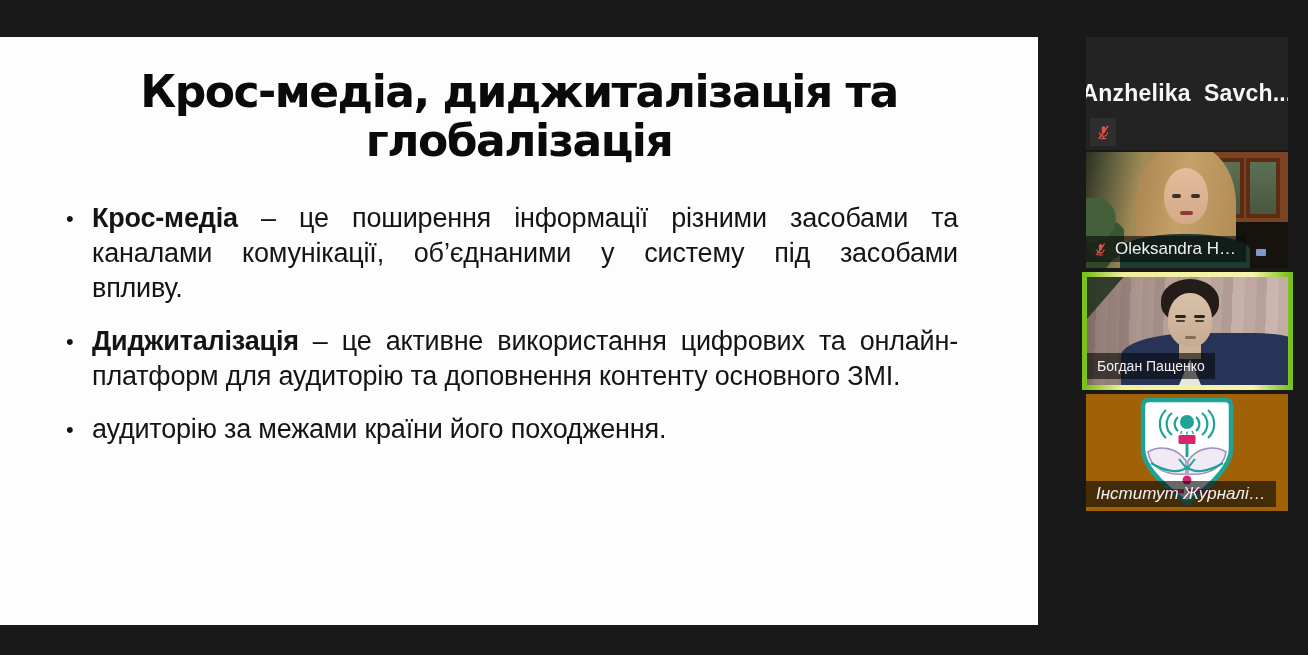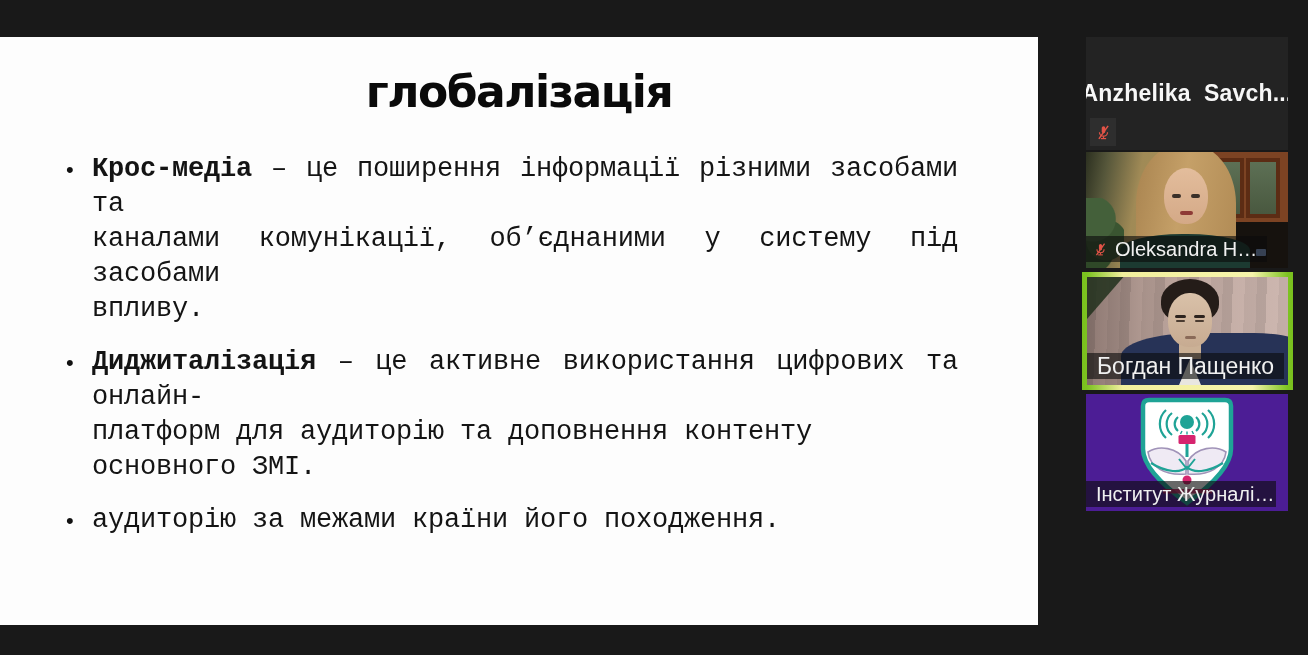--- a/index.html
+++ b/index.html
@@ -8,33 +8,33 @@
 
   
   .slide{position:absolute;left:0;top:37px;width:1038px;height:588px;background:#fdfdfd;overflow:hidden;}
   .slide-title{margin-top:30px;text-align:center;color:#0a0a0a;
                font-family:"DejaVu Sans","Liberation Sans",sans-serif;
                font-weight:900;font-size:44px;line-height:49px;letter-spacing:-1.5px;}
   .bullets{margin:36px 80px 0 66px;color:#141414;}
   .bullet{display:flex;margin-bottom:18px;}
   .bullet .marker{width:26px;flex:0 0 26px;font-size:22px;line-height:35px;color:#111;}
   .bullet .btext{flex:1;font-size:27px;line-height:35px;letter-spacing:-0.2px;}
-  .bullet .line{text-align:justify;text-align-last:justify;font-family:Liberation Mono, monospace;}
+  .bullet .line{text-align:justify;text-align-last:justify;}
   .bullet .line.last{text-align:left;text-align-last:left;}
   .bullet .lead{font-weight:bold;}
 
   
   .tile{position:absolute;left:1086px;width:202px;background:#232323;overflow:hidden;}
   .nametile{display:flex;align-items:center;justify-content:center;}
   .bigname{color:#f7f7f7;font-weight:bold;font-size:23px;white-space:pre;letter-spacing:0.2px;}
   .micbox{position:absolute;left:4px;bottom:4px;width:26px;height:28px;background:#2e2e2e;
           display:flex;align-items:center;justify-content:center;}
   .mic-svg{width:17px;height:17px;}
   .label{position:absolute;left:0;bottom:6px;height:26px;display:flex;align-items:center;
-         background:rgba(12,12,12,0.62);color:#f0f0f0;font-size:20px;
+         background:rgba(12,12,12,0.62);color:#f0f0f0;font-size:17px;
          padding:0 10px 0 7px;white-space:nowrap;}
   .label .mic-svg{width:15px;height:15px;margin-right:7px;}
   .label.nomic{padding-left:10px;}
 
   
   .active-wrap{position:absolute;left:1082px;top:272px;width:211px;height:118px;box-sizing:border-box;
                border:5px solid;border-image:linear-gradient(90deg,#79c11d,#f2ef9d 18%,#f6f4ab 82%,#79c11d) 1;}
   .video{position:absolute;inset:0;overflow:hidden;}
 
   
@@ -67,30 +67,31 @@
             clip-path:polygon(50% 0,100% 100%,0 100%);}
   .bo-neck{position:absolute;left:92px;top:66px;width:22px;height:16px;background:#cbb196;}
   .bo-hair{position:absolute;left:74px;top:2px;width:58px;height:44px;border-radius:50% 50% 42% 42%;background:#241c18;}
   .bo-face{position:absolute;left:81px;top:16px;width:44px;height:54px;border-radius:48% 48% 44% 46%;
            background:linear-gradient(#d9c1a9,#c7ab91);}
   .bo-brow{position:absolute;top:22px;width:11px;height:3px;background:#2c231e;border-radius:2px;}
   .bo-eye{position:absolute;top:27px;width:9px;height:2px;background:#4a3b30;border-radius:1px;}
   .bo-mouth{position:absolute;left:17px;top:43px;width:11px;height:2.5px;background:#8a6a58;border-radius:2px;}
 
   
-  .logo-tile{background:#4c1d95;display:flex;align-items:center;justify-content:center;}
+  .logo-tile{background:#a16207;display:flex;align-items:center;justify-content:center;font-style:italic;}
   .logo-svg{width:100px;height:110px;margin-top:-2px;}
 </style>
 </head>
 <body>
 
 <div id="screen">
 
   <div class="slide">
     <div class="slide-title">
+      <div>Крос-медіа, диджиталізація та</div>
       <div>глобалізація</div>
     </div>
     <div class="bullets" id="bullets">
         <div class="bullet">
           <div class="marker">•</div>
           <div class="btext">
             <div class="line"><span class="lead">Крос-медіа</span> – це поширення інформації різними засобами та</div>
             <div class="line">каналами комунікації, об’єднаними у систему під засобами</div>
             <div class="line last">впливу.</div>
           </div>
@@ -165,21 +166,21 @@
       <div class="bo-neck"></div>
       <div class="bo-shirt"></div>
       <div class="bo-hair"></div>
       <div class="bo-face">
         <div class="bo-brow" style="left:7px;"></div>
         <div class="bo-brow" style="right:7px;"></div>
         <div class="bo-eye" style="left:8px;"></div>
         <div class="bo-eye" style="right:8px;"></div>
         <div class="bo-mouth"></div>
       </div>
-      <div class="label nomic" style="font-size:23px;">
+      <div class="label nomic" style="font-size:14px;">
         <span>Богдан Пащенко</span>
       </div>
     </div>
   </div>
 
   <div class="tile logo-tile" style="top:394px;height:117px;">
     <svg class="logo-svg" viewBox="0 0 100 110">
       <path d="M12,3 H88 Q94,3 94,9 V52 Q94,74 50,106 Q6,74 6,52 V9 Q6,3 12,3 Z" fill="#ffffff" stroke="#1fa396" stroke-width="4.5"></path>
 
       <g fill="none" stroke="#1fa396" stroke-width="2.2">

